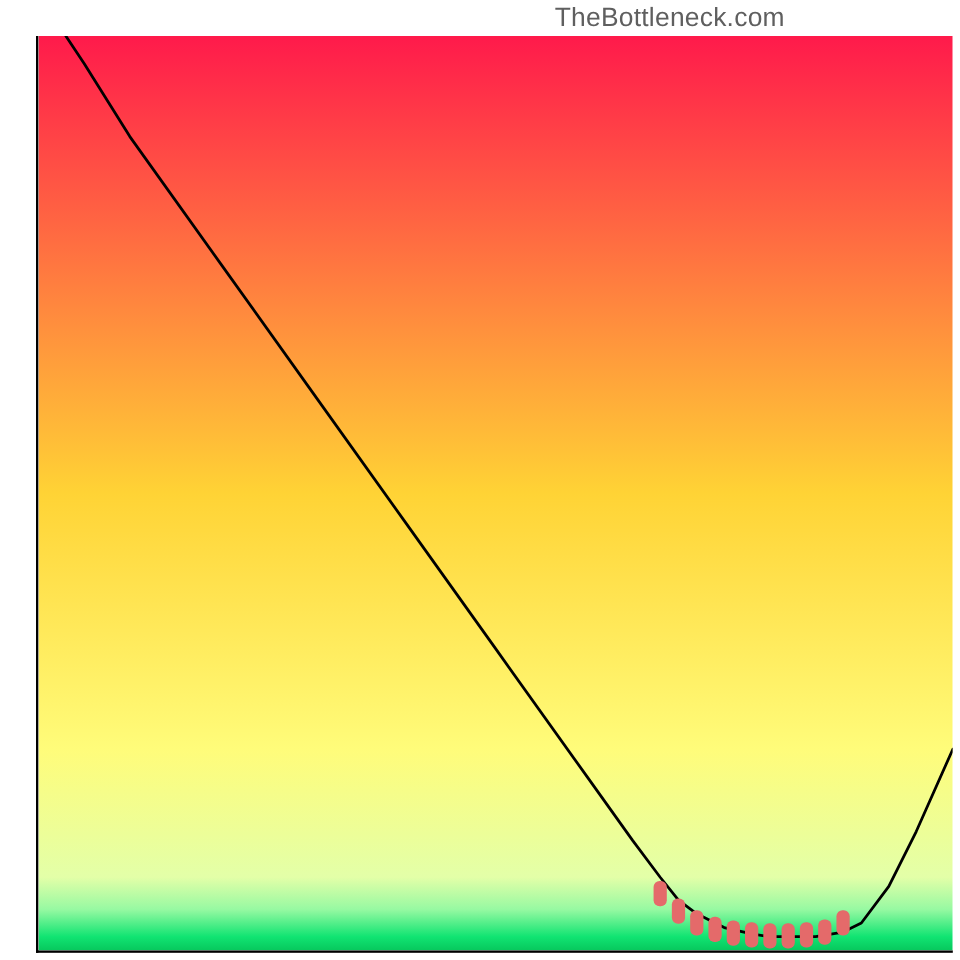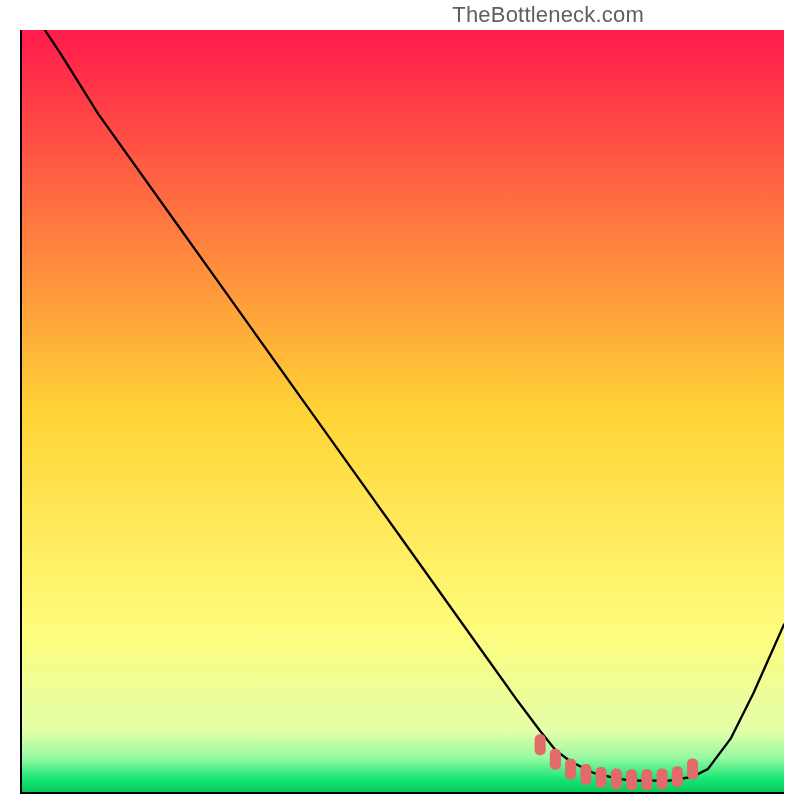--- a/index.html
+++ b/index.html
@@ -9,20 +9,21 @@
     height: 800px;
     overflow: hidden;
     background: #ffffff;
     font-family: Arial, Helvetica, sans-serif;
   }
   .frame {
     position: relative;
     width: 656px;
     height: 800px;
     box-sizing: border-box;
+    margin-left: 10px;
   }
   .watermark {
     position: absolute;
     top: 2px;
     right: 12px;
     font-size: 22px;
     font-weight: 400;
     color: #5f5f5f;
     letter-spacing: 0.2px;
   }

